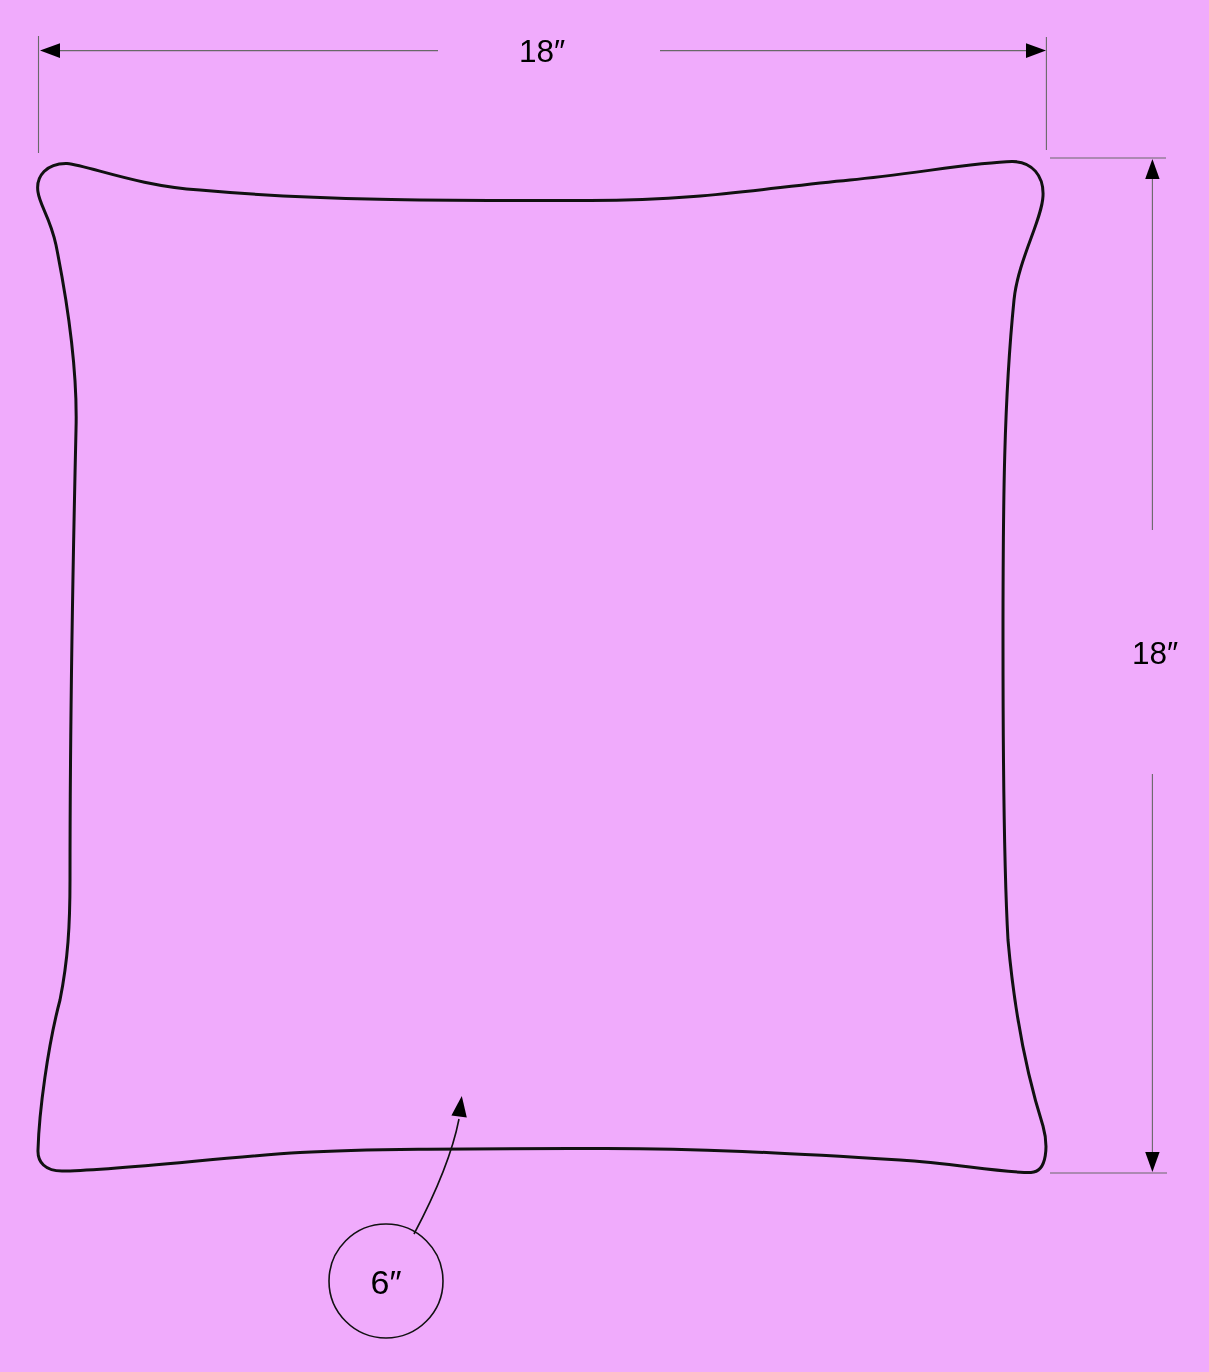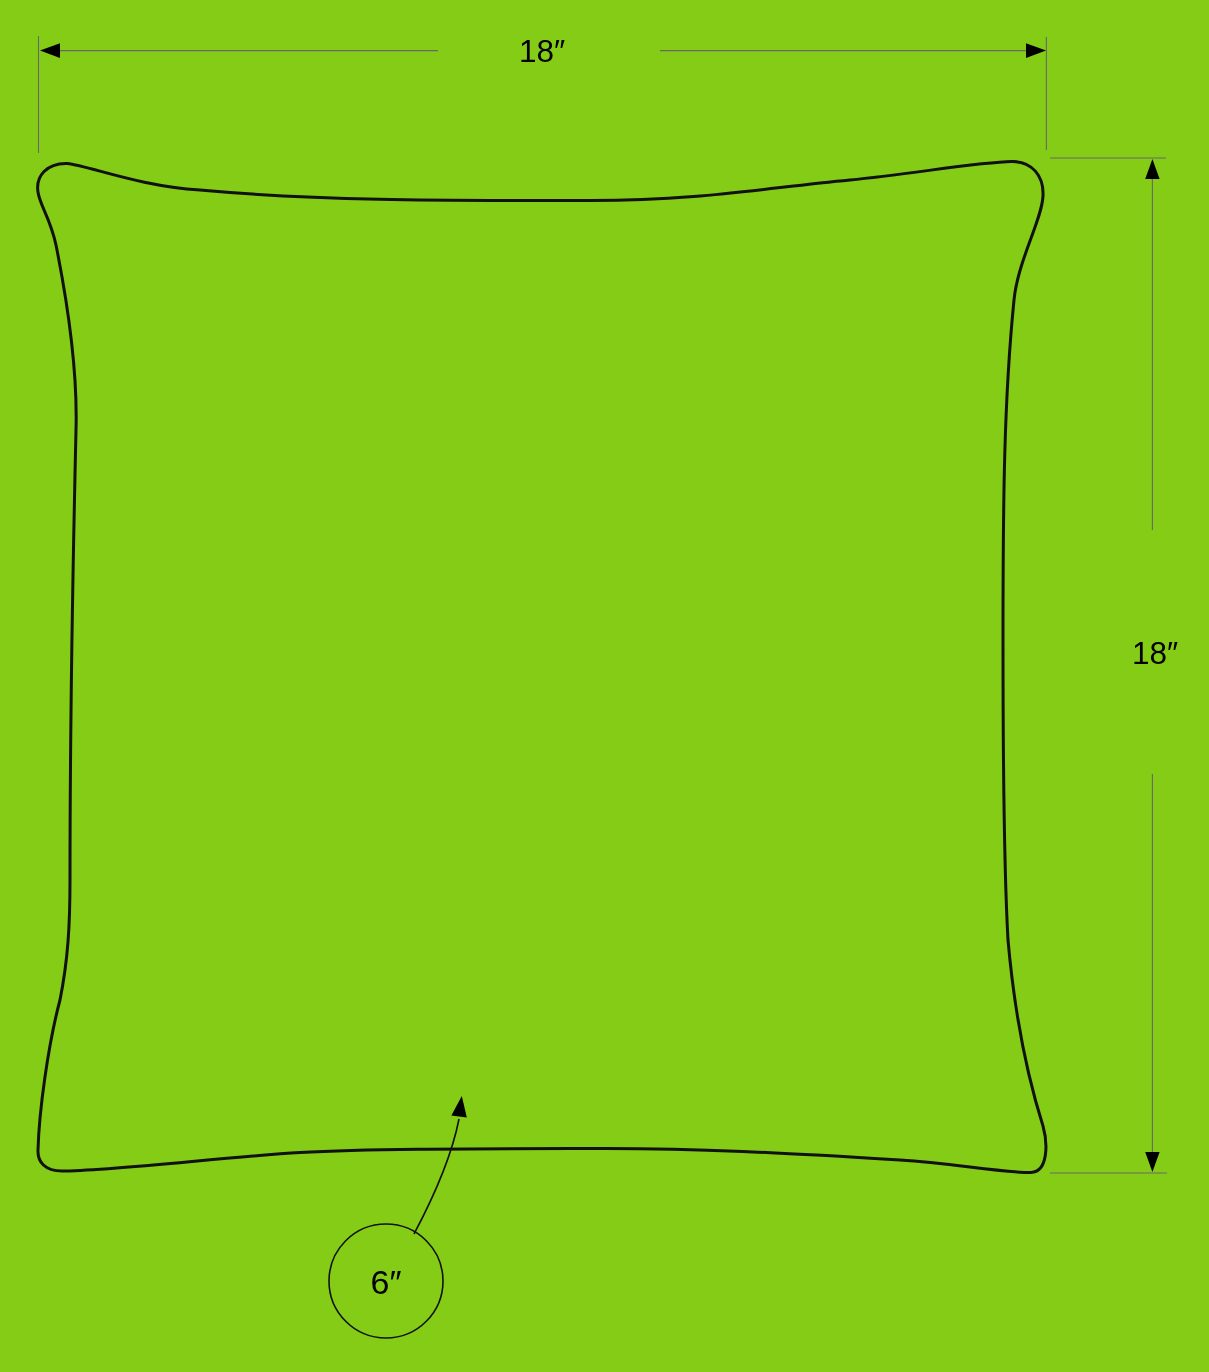--- a/index.html
+++ b/index.html
@@ -1,16 +1,16 @@
 <!DOCTYPE html>
 <html><head>
 <meta charset="utf-8">
 <style>
   html,body{margin:0;padding:0;background:#ffffff;}
-  .stage{position:relative;width:1209px;height:1372px;background:#84cc16;overflow:hidden;}
+  .stage{position:relative;width:1209px;height:1372px;background:#f0abfc;overflow:hidden;}
   svg{display:block;}
   text{font-family:"Liberation Sans", sans-serif;fill:#000000;}
 </style>
 </head>
 <body>
 <div class="stage">
 <svg width="1209" height="1372" viewBox="0 0 1209 1372">
 
   <g>
     <path d="M 38,192

